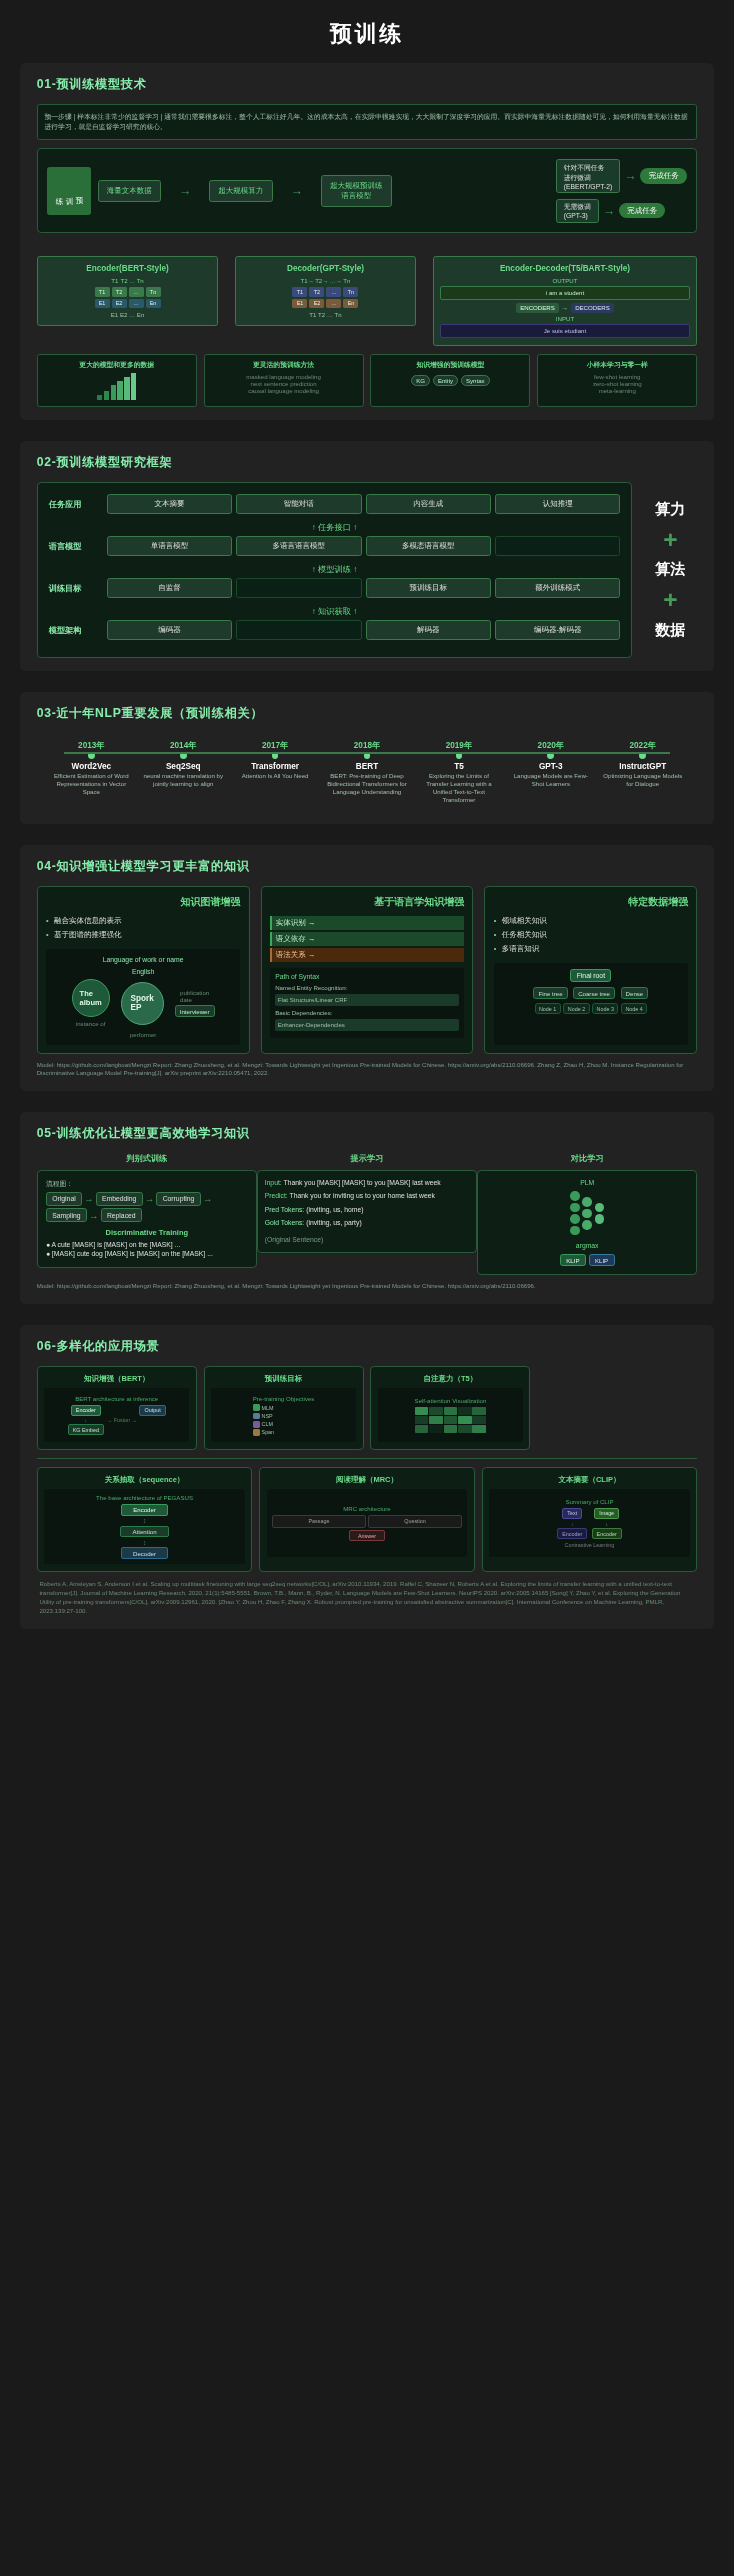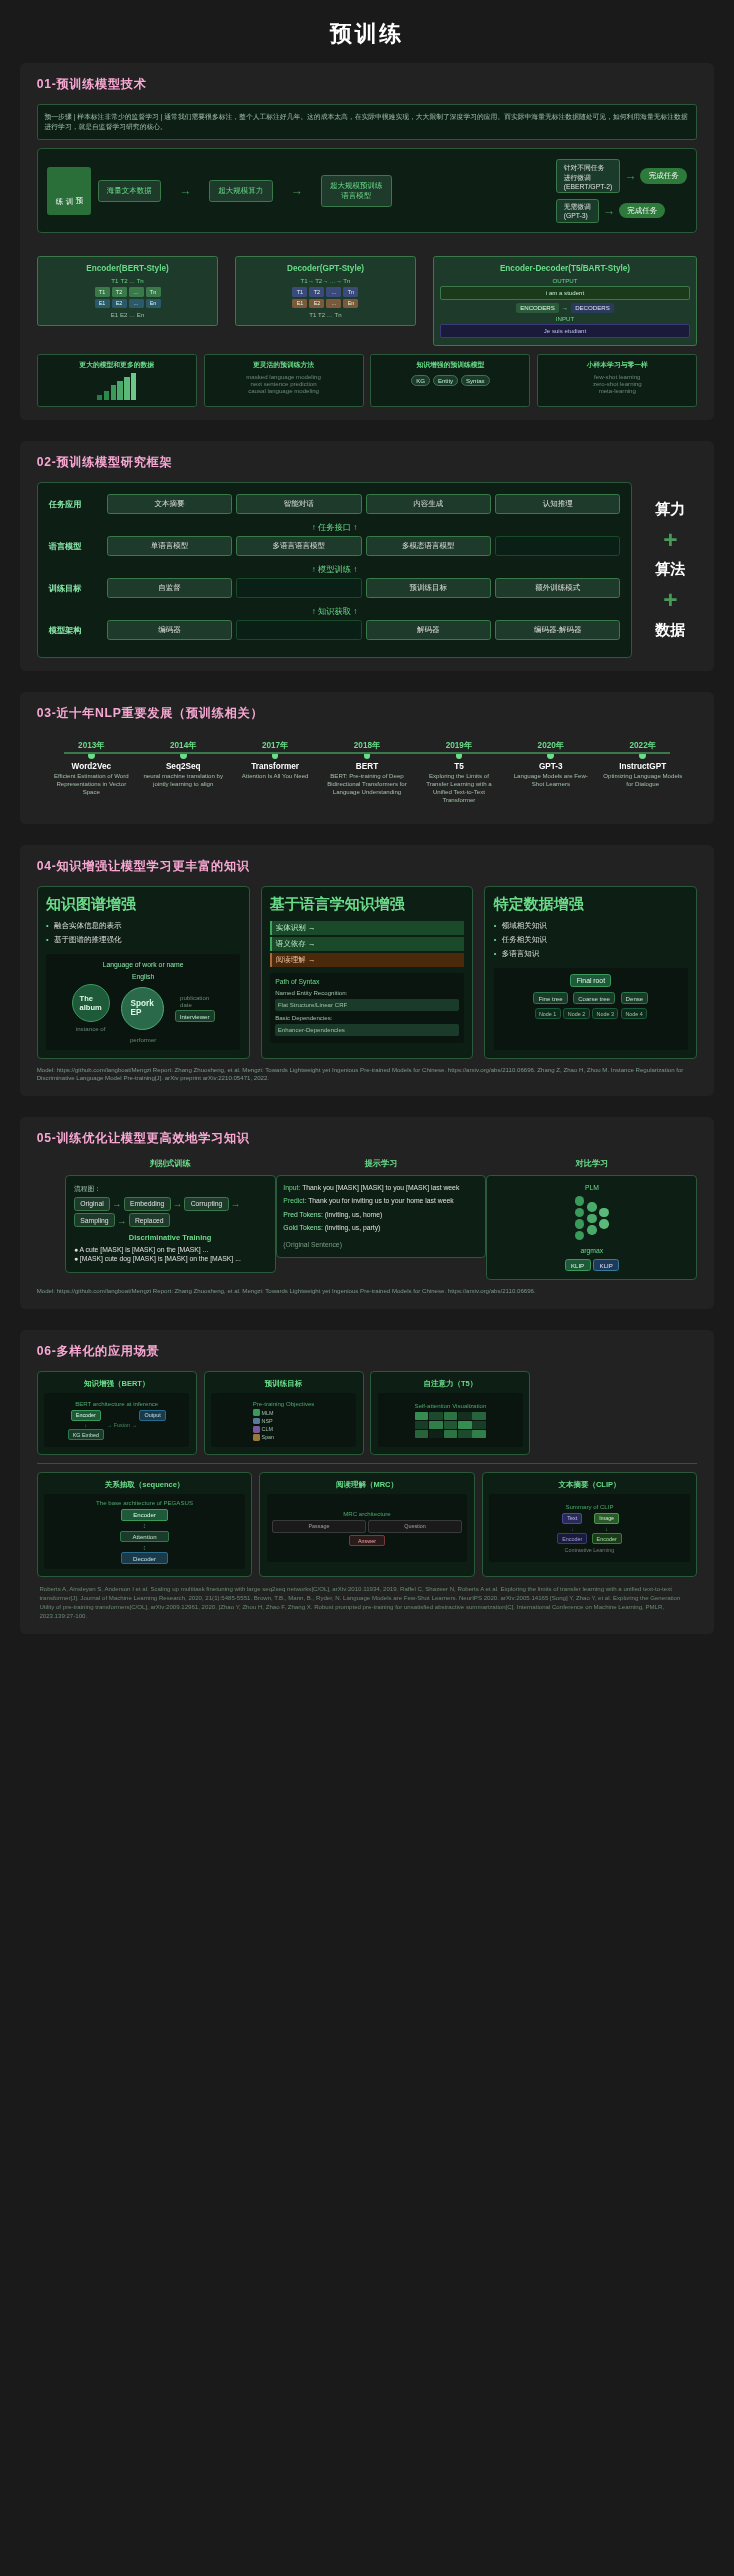--- a/index.html
+++ b/index.html
@@ -24,21 +24,21 @@
     .section {
       margin: 0 20.4px 20.4px 20.4px;
       background: #222222;
       border-radius: 5.4px;
       padding: 13.6px 16.3px;
     }
 
     .section-title {
       font-size: 12.2px;
       font-weight: bold;
-      color: #f9a8d4;
+      color: #86efac;
       margin-bottom: 11px;
       letter-spacing: 0.7px;
     }
 
     .s01-box {
       background: #1e3a2a;
       border: 0.7px solid #3a7a4a;
       border-radius: 2.7px;
       padding: 5.4px 8.2px;
       font-size: 8.2px;
@@ -227,25 +227,25 @@
 
     .s04-col {
       flex: 1;
       background: #0d1f15;
       border: 0.7px solid #2a5a3a;
       border-radius: 4.1px;
       padding: 8.2px;
     }
 
     .s04-col-title {
-      font-size: 15px;
+      font-size: 10px;
       font-weight: bold;
       color: #6adc8a;
       margin-bottom: 6.8px;
-      text-align: left;
+      text-align: right;
     }
 
     .s04-bullet {
       font-size: 7.5px;
       color: #e0e0e0;
       margin-bottom: 3.4px;
       padding-left: 8.2px;
       position: relative;
       line-height: 1.4;
     }
@@ -260,21 +260,20 @@
     .ref-text {
       font-size: 6.1px;
       color: #7a9a8a;
       margin-top: 6.8px;
       line-height: 1.4;
     }
 
     
     .s05-cols {
       display: flex;
-      margin-left: 28px;
     }
 
     .s05-col {
       flex: 1;
     }
 
     .s05-diagram {
       background: #0d1f15;
       border: 0.7px solid #2a5a3a;
       border-radius: 4.1px;
@@ -669,21 +668,21 @@
           </div>
           <div style="font-size:6.1px;color:#6a8a72;">performer</div>
         </div>
       </div>
     </div>
 
     <div class="s04-col">
       <div class="s04-col-title">基于语言学知识增强</div>
       <div class="green-highlight-bar">实体识别 →</div>
       <div class="green-highlight-bar">语义依存 →</div>
-      <div class="orange-bar">阅读理解 →</div>
+      <div class="orange-bar">语法关系 →</div>
       <div style="margin-top:5.4px;background:#0a1510;border-radius:2.7px;padding:5.4px;">
         <div style="font-size:6.8px;color:#6adc8a;margin-bottom:2.7px;">Path of Syntax</div>
         <div style="font-size:6.1px;color:#a0c0a8;line-height:1.6;">
           <div>Named Entity Recognition:</div>
           <div style="background:#1a3a2a;border-radius:2px;padding:1.4px 2.7px;margin:1.4px 0;font-size:6.1px;">Flat Structure/Linear CRF</div>
           <div>Basic Dependencies:</div>
           <div style="background:#1a3a2a;border-radius:2px;padding:1.4px 2.7px;margin:1.4px 0;font-size:6.1px;">Enhancer-Dependencles</div>
         </div>
       </div>
     </div>

